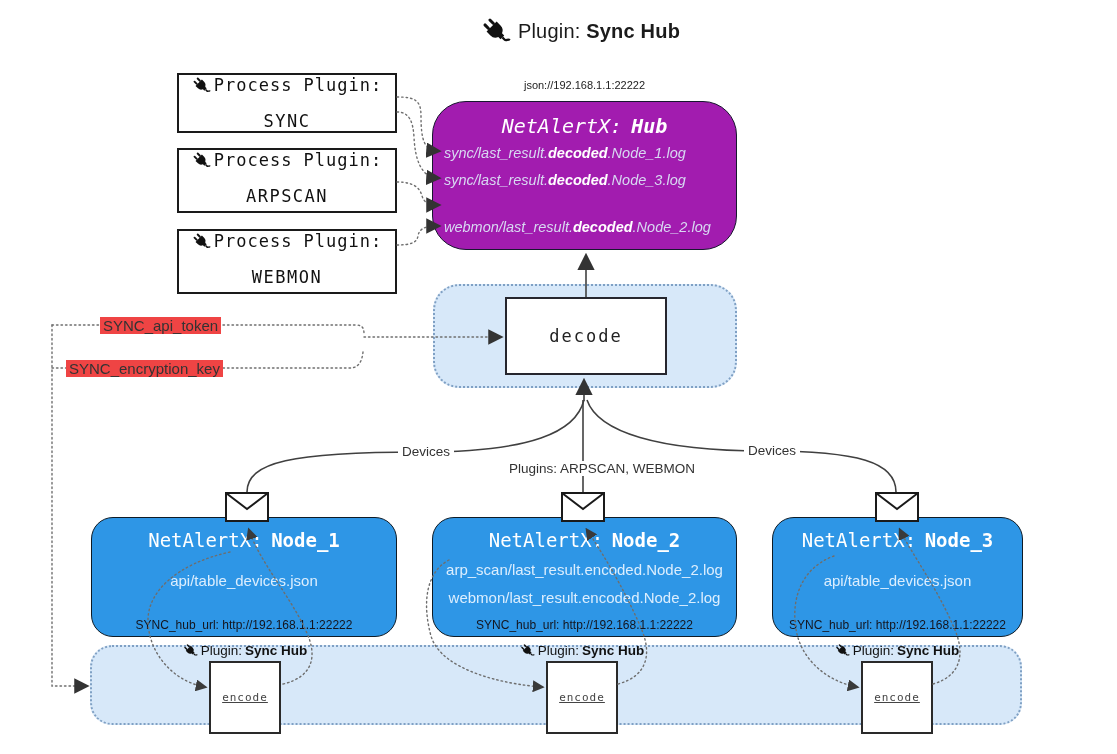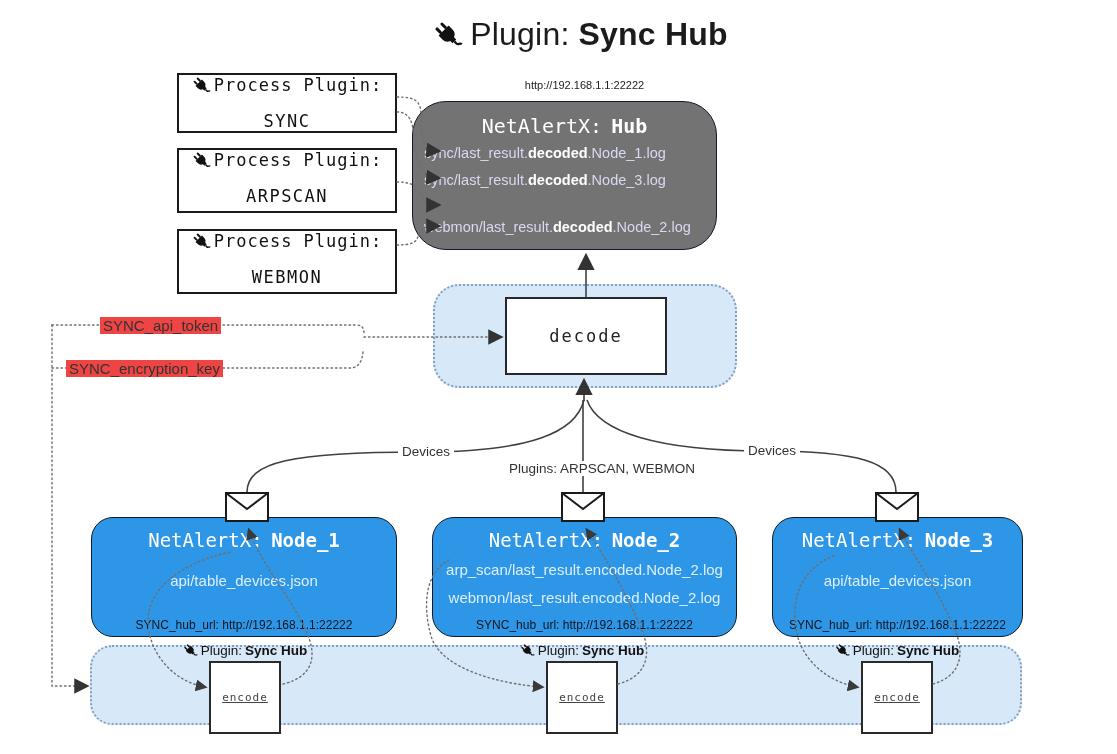--- a/index.html
+++ b/index.html
@@ -4,26 +4,26 @@
 <style>
   html,body{margin:0;padding:0;background:#fff;}
   body{font-family:"Liberation Sans", sans-serif;}
   #canvas{position:relative;width:1117px;height:754px;background:#fff;overflow:hidden;}
   .abs{position:absolute;}
   .mono{font-family:"DejaVu Sans Mono", monospace;}
   .center{text-align:center;}
 
   
   .title-row{left:0;top:16px;width:1117px;display:flex;justify-content:center;align-items:center;gap:7px;padding-left:44px;box-sizing:border-box;}
-  .title-text{font-size:32px;color:#1b1b1b;letter-spacing:.2px;}
+  .title-text{font-size:20px;color:#1b1b1b;letter-spacing:.2px;}
   .title-text b{font-weight:700;}
 
   
   .hub-url{left:432px;top:79px;width:305px;font-size:11px;color:#222;}
-  .hub-box{left:412px;top:101px;width:305px;height:149px;background:#737373;border:1.5px solid #17172e;border-radius:34px;box-sizing:border-box;}
+  .hub-box{left:432px;top:101px;width:305px;height:149px;background:#a21caf;border:1.5px solid #17172e;border-radius:34px;box-sizing:border-box;font-style:italic;}
   .hub-title{left:0;top:12px;width:100%;font-size:20px;color:#fff;}
   .hub-title .pfx{margin-right:.45em;}
   .hub-line{left:11px;top:0;width:290px;font-size:14.5px;color:#d8d9f2;white-space:nowrap;}
   .hub-line b{color:#fff;font-weight:700;}
 
   
   .pbox{left:177px;width:220px;background:#fff;border:2px solid #1a1a1a;box-sizing:border-box;color:#111;}
   .pbox .r1{display:flex;align-items:center;justify-content:center;gap:3px;font-size:17px;letter-spacing:1px;}
   .pbox .r2{text-align:center;font-size:17px;letter-spacing:1.5px;margin-top:16px;}
 
@@ -68,21 +68,21 @@
       <g id="envelope-shape">
         <rect x="1" y="1" width="42" height="28" fill="#fff" stroke="#1a1a1a" stroke-width="2"></rect>
         <path d="M1,1 L22,17 L43,1" fill="none" stroke="#1a1a1a" stroke-width="2"></path>
       </g>
     </defs>
   </svg>
 
   <div class="abs softbox decode-container"></div>
   <div class="abs softbox bottom-container"></div>
 
-  <div class="abs center hub-url">http://192.168.1.1:22222</div>
+  <div class="abs center hub-url">json://192.168.1.1:22222</div>
   <div class="abs hub-box">
     <div class="abs center mono hub-title">
       <span class="pfx">NetAlertX:</span><b>Hub</b>
     </div>
     <div class="abs hub-line" style="top:43px;"><span>sync/last_result.</span><b>decoded</b><span>.Node_1.log</span></div>
     <div class="abs hub-line" style="top:70px;"><span>sync/last_result.</span><b>decoded</b><span>.Node_3.log</span></div>
     <div class="abs hub-line" style="top:117px;"><span>webmon/last_result.</span><b>decoded</b><span>.Node_2.log</span></div>
   </div>
 
   <div class="abs pbox mono" style="top:73px;height:60px;">

